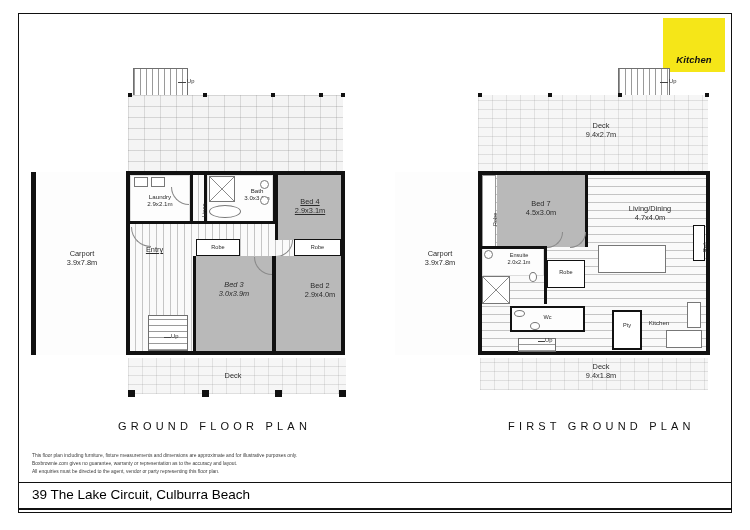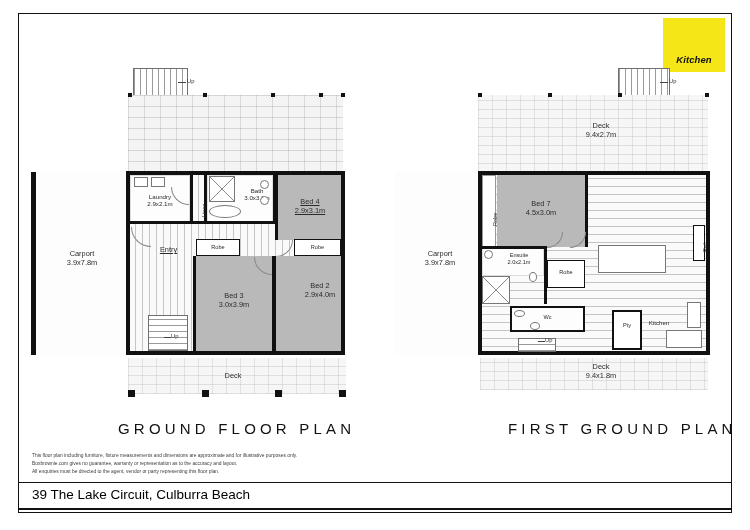--- a/index.html
+++ b/index.html
@@ -64,21 +64,21 @@
         border-top:none;border-left:none;box-sizing:border-box;}
 
   .fix{position:absolute;border:1px solid #777;background:#fff;box-sizing:border-box;}
   .fixr{position:absolute;border:1px solid #777;background:#fff;box-sizing:border-box;border-radius:50%;}
   .shower{position:absolute;border:1px solid #777;background:#fff;box-sizing:border-box;}
   .shower:before,.shower:after{content:"";position:absolute;left:0;top:0;width:100%;height:100%;
         background:linear-gradient(to bottom right,transparent calc(50% - .5px),#8a8a8a 50%,transparent calc(50% + .5px));}
   .shower:after{background:linear-gradient(to bottom left,transparent calc(50% - .5px),#8a8a8a 50%,transparent calc(50% + .5px));}
 
   
-  .plantitle{position:absolute;font-size:15px;letter-spacing:4.2px;color:#111;white-space:nowrap;}
+  .plantitle{position:absolute;font-size:11px;letter-spacing:4.2px;color:#111;white-space:nowrap;}
 
   #disclaimer{position:absolute;left:32px;top:452px;font-size:4.9px;line-height:1.62;color:#3b3b3b;}
   #sep{position:absolute;left:19px;top:482px;width:712px;height:1px;background:#111;}
   #address{position:absolute;left:32px;top:487px;font-size:13.5px;color:#000000;}
   #sep2{position:absolute;left:19px;top:508px;width:712px;height:1.5px;background:#111;}
 </style>
 </head>
 <body>
 
 <div id="frame"></div>
@@ -140,33 +140,33 @@
   <div class="wall" style="left:102px;top:161px;width:146px;height:3px;"></div>
 
   <div class="rm gray" style="left:250px;top:115px;width:63px;height:65px;"></div>
   <div class="lbl" style="left:252px;top:138px;width:60px;text-decoration:underline;">
     <span class="n">Bed 4</span>
     <span class="d">2.9x3.1m</span>
   </div>
   <div class="wall" style="left:247px;top:115px;width:3px;height:65px;"></div>
   <div class="door2" style="left:248px;top:180px;width:17px;height:17px;"></div>
 
-  <div class="lbl" style="left:118px;top:186px;width:45px;text-decoration:underline;">
+  <div class="lbl" style="left:104px;top:186px;width:45px;text-decoration:underline;">
     <span class="n">Entry</span>
   </div>
   <div class="door" style="left:103px;top:167px;width:20px;height:20px;"></div>
 
   <div class="rm white" style="left:168px;top:179px;width:44px;height:17px;border:1.6px solid #111;"></div>
   <div class="lbl xs" style="left:168px;top:184px;width:44px;">Robe</div>
 
   <div class="rm white" style="left:266px;top:179px;width:47px;height:17px;border:1.6px solid #111;"></div>
   <div class="lbl xs" style="left:266px;top:184px;width:47px;">Robe</div>
 
   <div class="rm gray" style="left:168px;top:196px;width:76px;height:95px;"></div>
-  <div class="lbl" style="left:170px;top:232px;width:72px;">
+  <div class="lbl" style="left:170px;top:221px;width:72px;font-style:italic;">
     <span class="n">Bed 3</span>
     <span class="d">3.0x3.9m</span>
   </div>
   <div class="wall" style="left:165px;top:196px;width:3px;height:95px;"></div>
 
   <div class="rm gray" style="left:248px;top:196px;width:65px;height:95px;"></div>
   <div class="lbl" style="left:249px;top:222px;width:86px;">
     <span class="n">Bed 2</span>
     <span class="d">2.9x4.0m</span>
   </div>
@@ -220,20 +220,24 @@
   <div class="rm white" style="left:92px;top:115px;width:14px;height:72px;border:1px solid #999;"></div>
   <div class="vlbl" style="left:102px;top:166px;">Robe</div>
 
   <div class="rm gray" style="left:107px;top:115px;width:88px;height:72px;"></div>
   <div class="lbl" style="left:110px;top:140px;width:82px;">
     <span class="n">Bed 7</span>
     <span class="d">4.5x3.0m</span>
   </div>
   <div class="wall" style="left:195px;top:115px;width:3px;height:72px;"></div>
 
+  <div class="lbl" style="left:212px;top:145px;width:96px;">
+    <span class="n">Living/Dining</span>
+    <span class="d">4.7x4.0m</span>
+  </div>
 
   <div class="rm plain" style="left:92px;top:188px;width:62px;height:28px;border:1px solid #ddd;"></div>
   <div class="fixr" style="left:94px;top:190px;width:9px;height:9px;"></div>
   <div class="lbl xs" style="left:103px;top:192px;width:52px;">
     <span class="n">Ensuite</span>
     <span class="d">2.0x2.1m</span>
   </div>
   <div class="shower" style="left:92px;top:216px;width:28px;height:28px;"></div>
   <div class="wall" style="left:154px;top:188px;width:3px;height:56px;"></div>
   <div class="wall" style="left:92px;top:186px;width:65px;height:3px;"></div>

